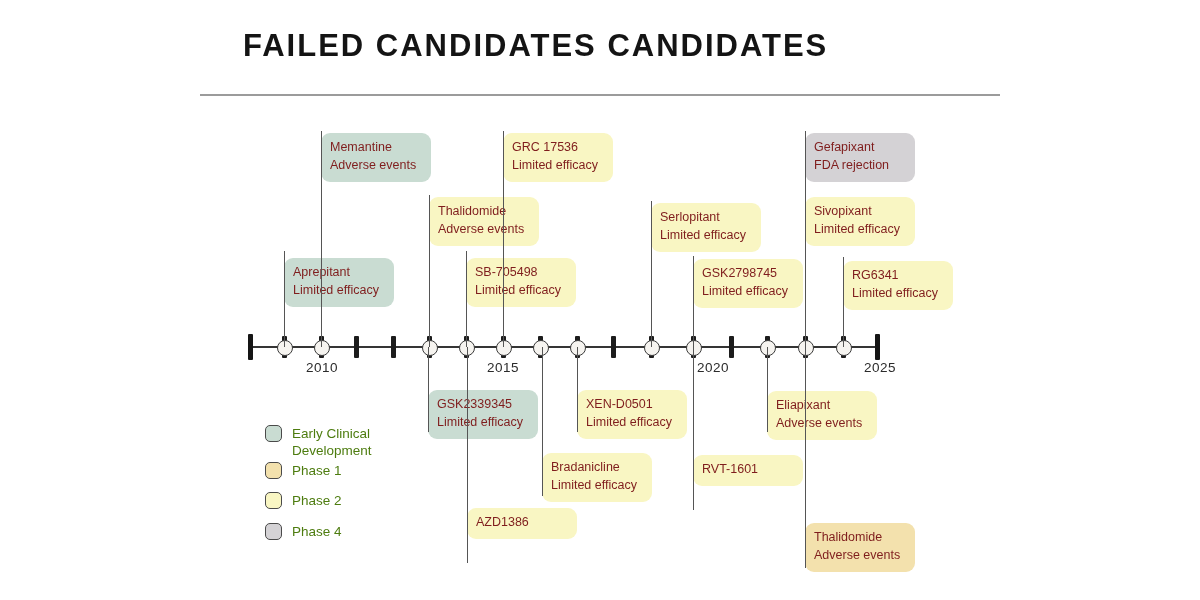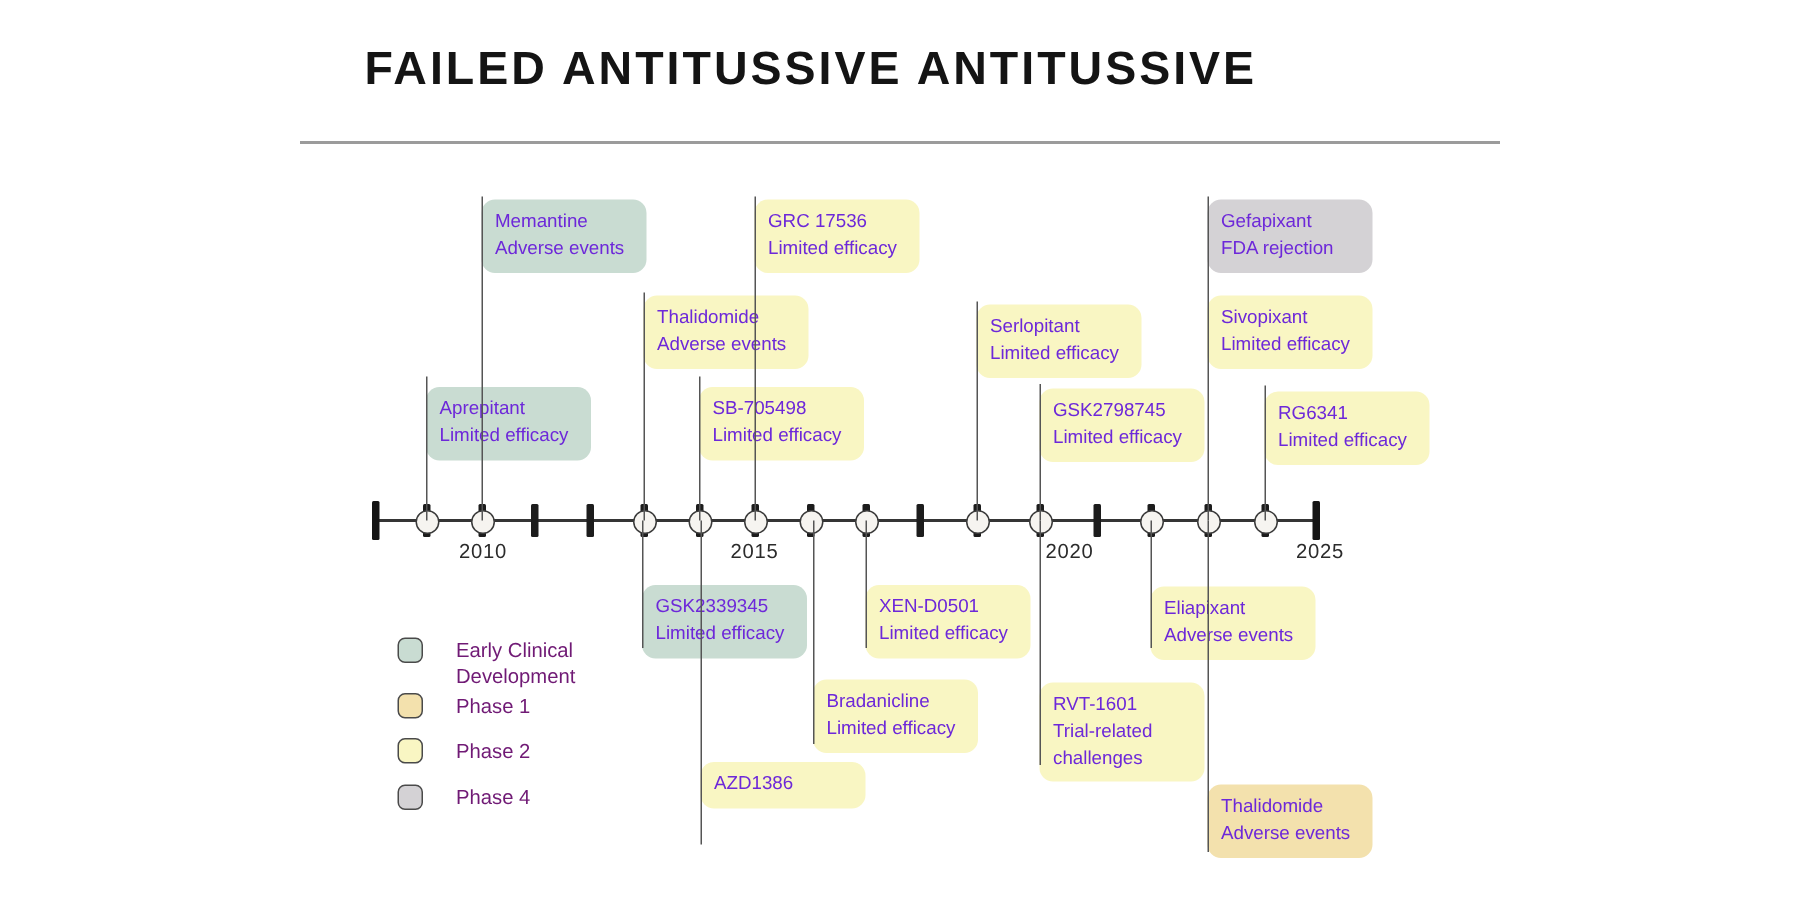--- a/index.html
+++ b/index.html
@@ -27,41 +27,41 @@
   }
   .year-label{
     position:absolute;top:360px;transform:translateX(-50%);
     font-size:13.5px;color:#2b2b2b;letter-spacing:0.5px;
   }
   
   .vline{position:absolute;width:1.3px;background:#555555;z-index:4;}
   .card{
     position:absolute;width:110px;box-sizing:border-box;
     padding:6px 5px 7px 9px;border-radius:9px;
-    font-size:12.5px;line-height:1.42;color:#6d28d9;z-index:2;
+    font-size:12.5px;line-height:1.42;color:#7f1d1d;z-index:2;
   }
   .card .ev-name,.card .ev-reason{white-space:normal;}
   .early {background:#c9dcd2;}
   .phase1{background:#f3e1ad;}
   .phase2{background:#f9f6c3;}
   .phase3{background:#d4d2d5;}
   
   .legend-item{position:absolute;display:flex;align-items:flex-start;}
   .swatch{
     width:17px;height:17px;border-radius:5px;border:1.6px solid #4a4a4a;
     box-sizing:border-box;flex:0 0 auto;
   }
-  .legend-label{margin-left:22px;font-size:13.5px;color:#701a75;line-height:1.25;width:110px;margin-top:1px;}
+  .legend-label{margin-left:10px;font-size:13.5px;color:#4d7c0f;line-height:1.25;width:110px;margin-top:1px;}
 </style>
 </head>
 <body>
 
 <div id="canvas">
 
-  <div class="title">FAILED ANTITUSSIVE ANTITUSSIVE</div>
+  <div class="title">FAILED CANDIDATES CANDIDATES</div>
   <div class="header-rule"></div>
 
   <div class="axis-line"></div>
 
   <div class="cap" style="left:248px"></div>
   <div class="cap" style="left:875px"></div>
 
   <div class="tick" style="left:354px"></div>
   <div class="tick" style="left:391px"></div>
   <div class="tick" style="left:611px"></div>
@@ -171,21 +171,20 @@
     <div class="ev-name">Eliapixant</div>
     <div class="ev-reason">Adverse events</div>
   </div>
 
   <div class="card phase2" style="left:542px;top:453px">
     <div class="ev-name">Bradanicline</div>
     <div class="ev-reason">Limited efficacy</div>
   </div>
   <div class="card phase2" style="left:693px;top:455px">
     <div class="ev-name">RVT-1601</div>
-    <div class="ev-reason">Trial-related challenges</div>
   </div>
 
   <div class="card phase2" style="left:467px;top:508px">
     <div class="ev-name">AZD1386</div>
   </div>
   <div class="card phase1" style="left:805px;top:523px">
     <div class="ev-name">Thalidomide</div>
     <div class="ev-reason">Adverse events</div>
   </div>
 

